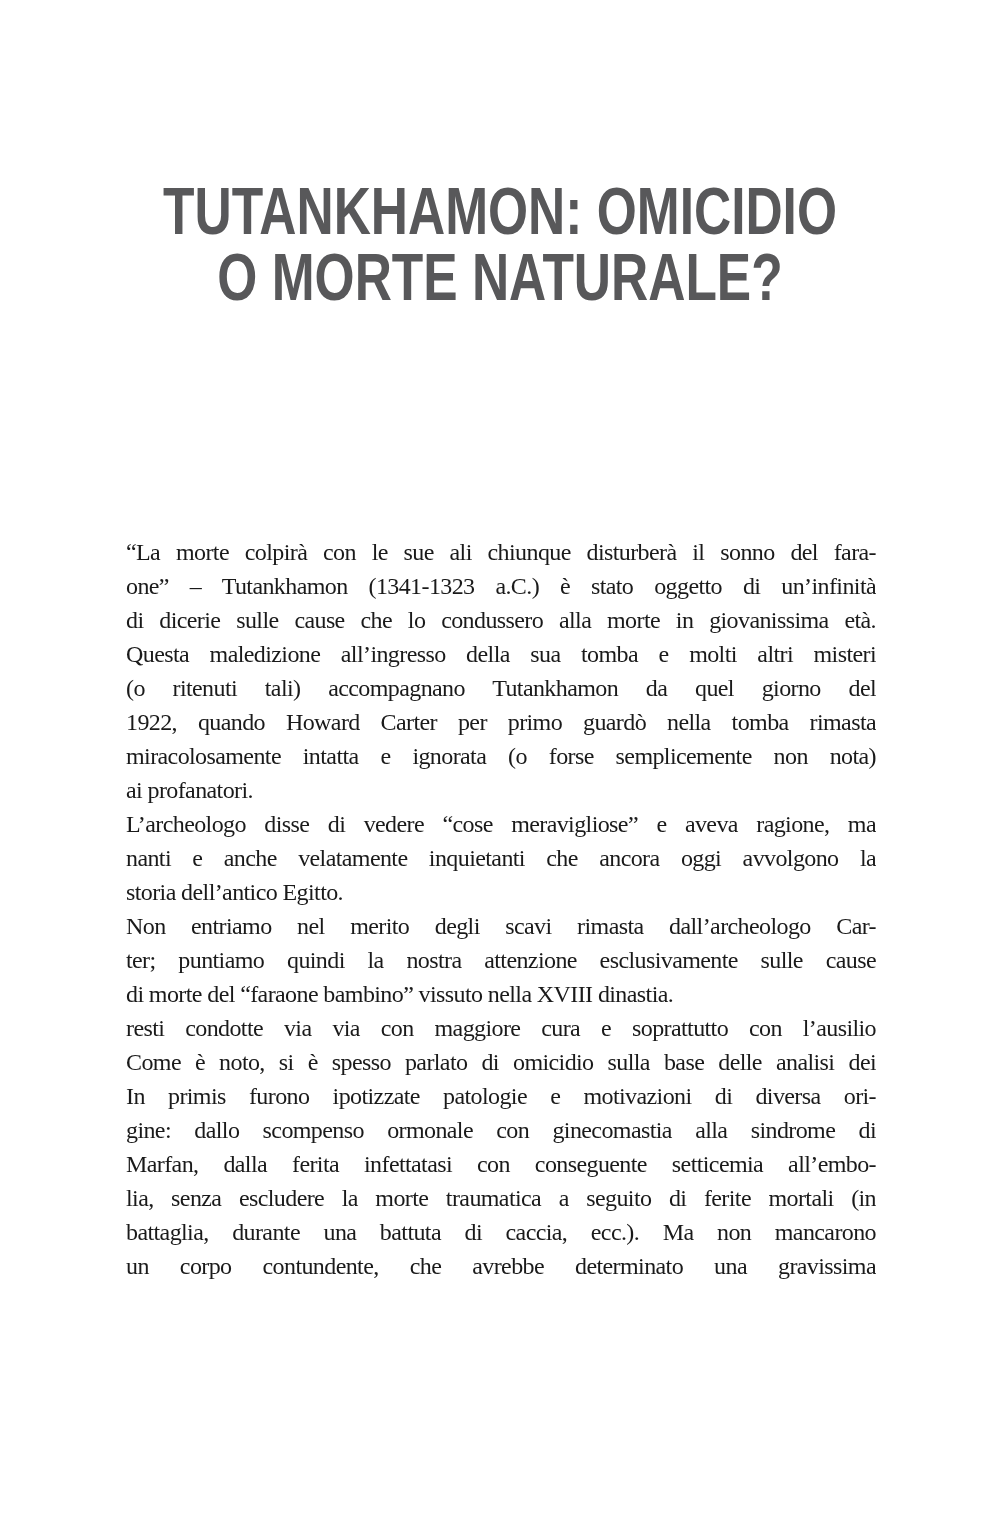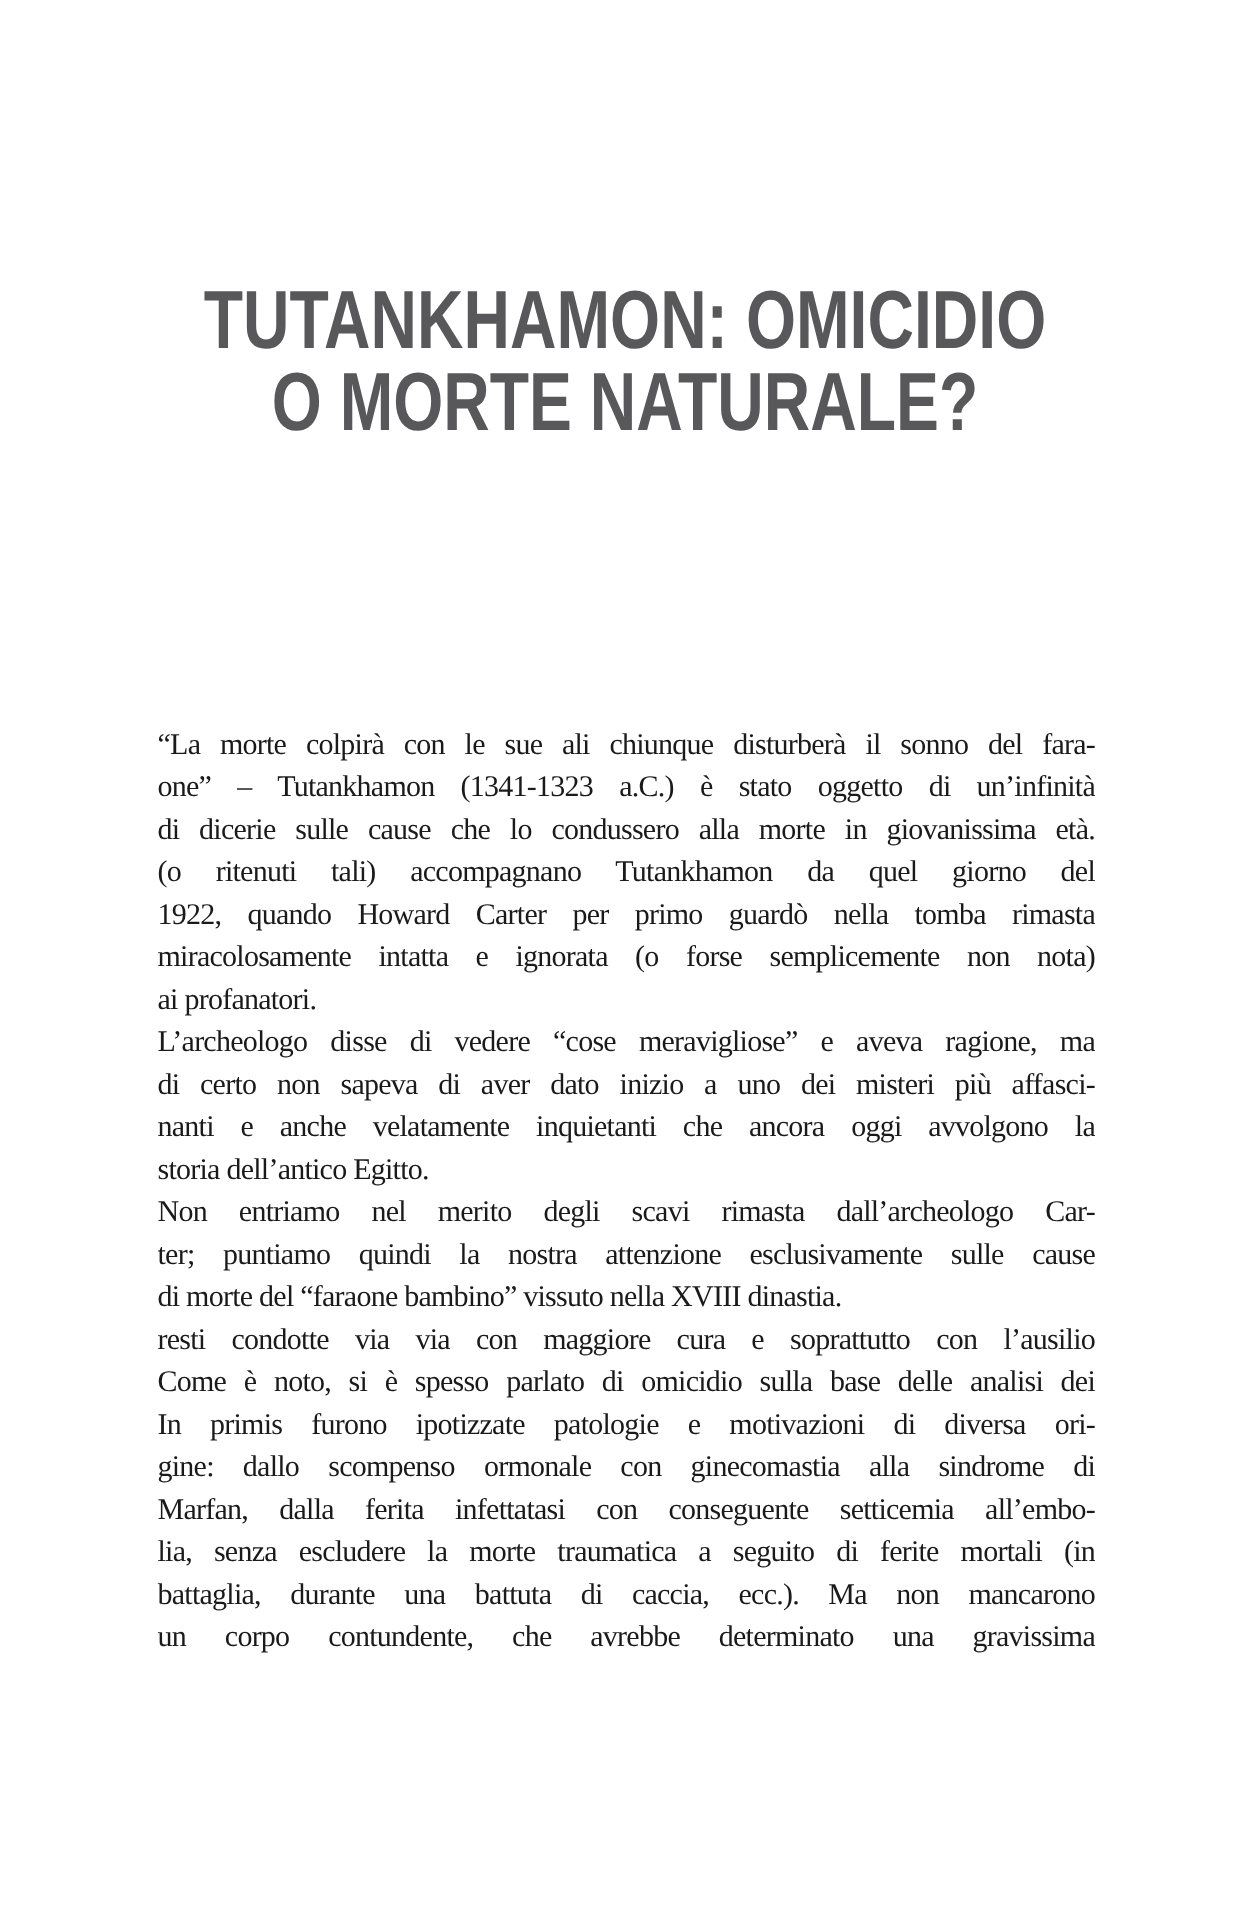--- a/index.html
+++ b/index.html
@@ -9,21 +9,20 @@
   }
   * { margin: 0; padding: 0; box-sizing: border-box; }
   html, body { background: #ffffff; }
   .page {
     position: relative;
     width: 1000px;
     height: 1304px;
     background: var(--page-bg);
     overflow: hidden;
     font-family: "Liberation Serif", serif;
-    margin-top: 44px;
   }
   .chapter-title {
     position: absolute;
     top: 178px;
     left: 0;
     width: 100%;
     text-align: center;
     color: var(--title-color);
     font-family: "Liberation Sans", sans-serif;
     font-weight: bold;
@@ -74,26 +73,26 @@
 
   <h1 class="chapter-title">
     <span class="title-line">TUTANKHAMON: OMICIDIO</span>
     <span class="title-line">O MORTE NATURALE?</span>
   </h1>
 
   <div class="body-text">
       <div class="body-line">“La morte colpirà con le sue ali chiunque disturberà il sonno del fara-</div>
       <div class="body-line">one” – Tutankhamon (1341-1323 a.C.) è stato oggetto di un’infinità</div>
       <div class="body-line">di dicerie sulle cause che lo condussero alla morte in giovanissima età.</div>
+      <div class="body-line">Questa maledizione all’ingresso della sua tomba e molti altri misteri</div>
       <div class="body-line">(o ritenuti tali) accompagnano Tutankhamon da quel giorno del</div>
       <div class="body-line">1922, quando Howard Carter per primo guardò nella tomba rimasta</div>
       <div class="body-line">miracolosamente intatta e ignorata (o forse semplicemente non nota)</div>
       <div class="body-line para-end">ai profanatori.</div>
       <div class="body-line">L’archeologo disse di vedere “cose meravigliose” e aveva ragione, ma</div>
-      <div class="body-line">di certo non sapeva di aver dato inizio a uno dei misteri più affasci-</div>
       <div class="body-line">nanti e anche velatamente inquietanti che ancora oggi avvolgono la</div>
       <div class="body-line para-end">storia dell’antico Egitto.</div>
       <div class="body-line">Non entriamo nel merito degli scavi rimasta dall’archeologo Car-</div>
       <div class="body-line">ter; puntiamo quindi la nostra attenzione esclusivamente sulle cause</div>
       <div class="body-line para-end">di morte del “faraone bambino” vissuto nella XVIII dinastia.</div>
       <div class="body-line">resti condotte via via con maggiore cura e soprattutto con l’ausilio</div>
       <div class="body-line">Come è noto, si è spesso parlato di omicidio sulla base delle analisi dei</div>
       <div class="body-line">In primis furono ipotizzate patologie e motivazioni di diversa ori-</div>
       <div class="body-line">gine: dallo scompenso ormonale con ginecomastia alla sindrome di</div>
       <div class="body-line">Marfan, dalla ferita infettatasi con conseguente setticemia all’embo-</div>

